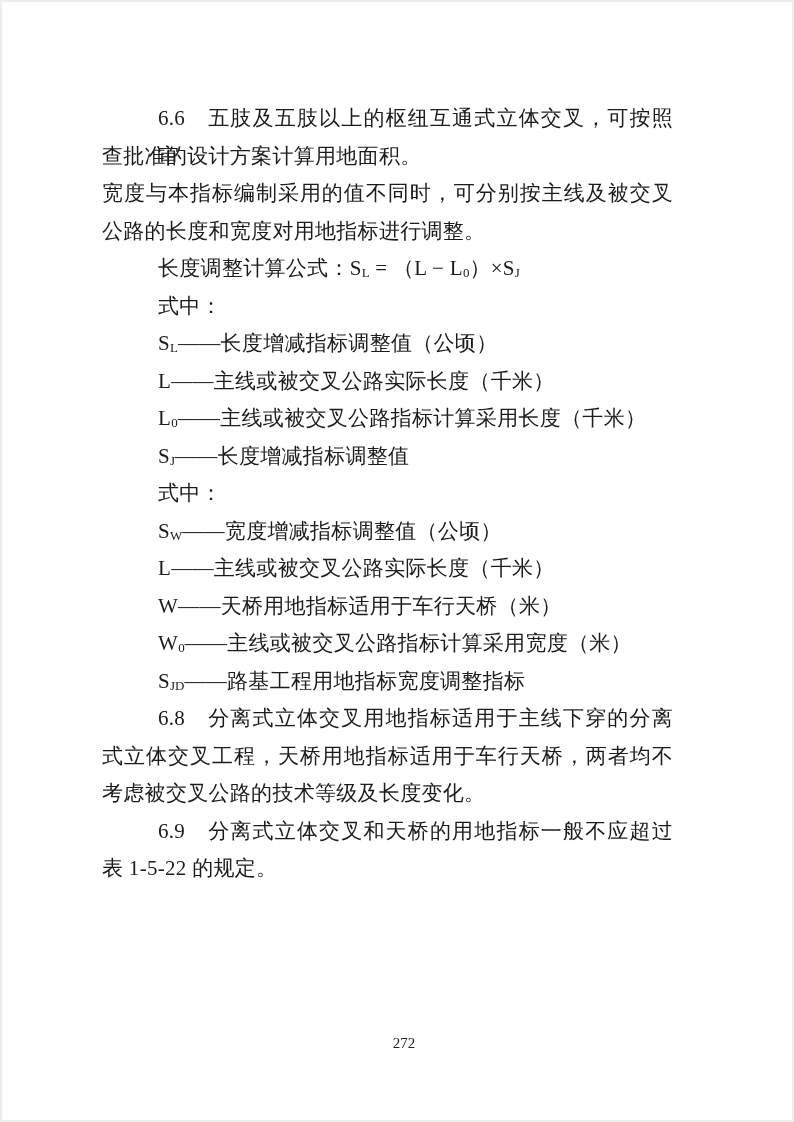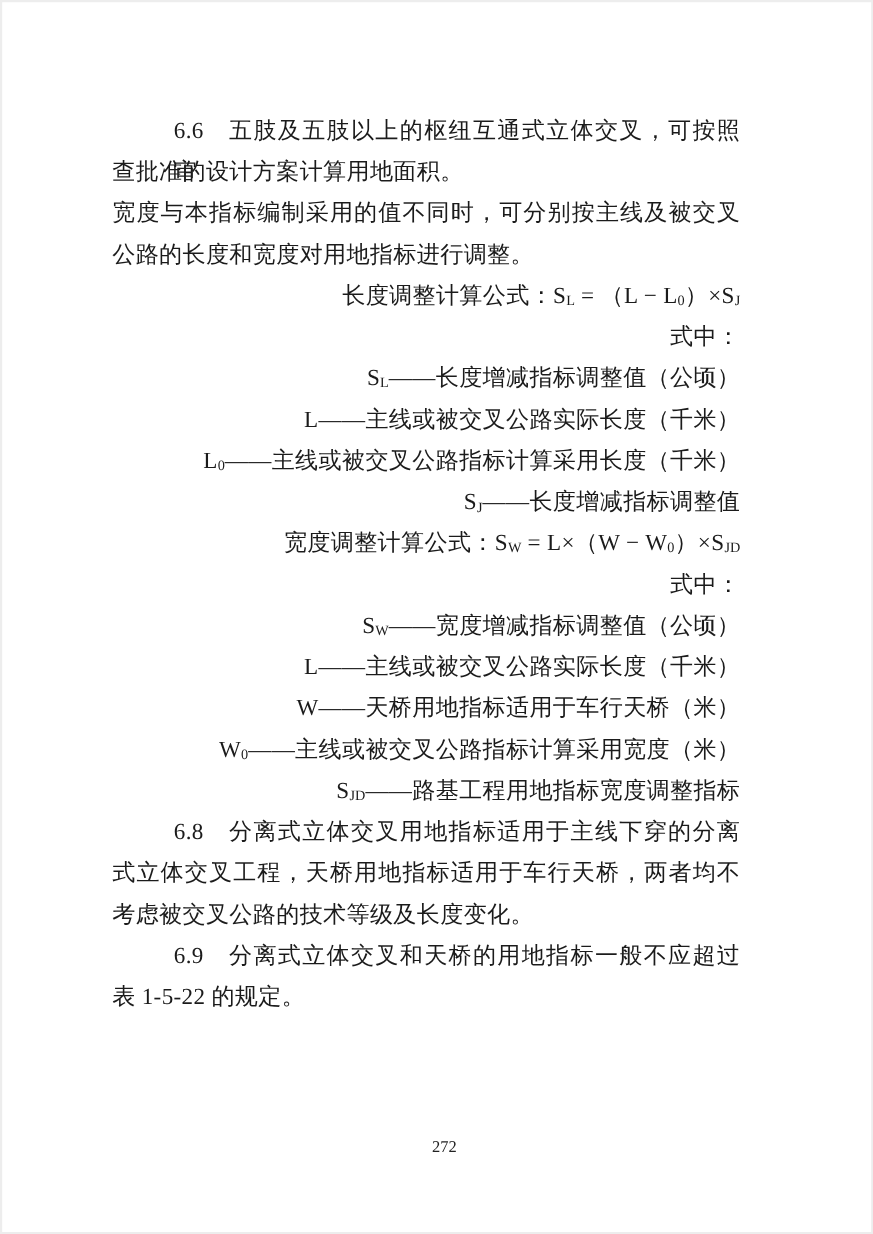--- a/index.html
+++ b/index.html
@@ -28,21 +28,20 @@
     width: 571px;
   }
   .line {
     font-size: 21px;
     line-height: 37.5px;
     height: 37.5px;
     letter-spacing: 0.3px;
   }
   .line.indent {
     padding-left: 56px;
-    text-align: right;
   }
   .line.fill {
     text-align: justify;
     text-align-last: justify;
     text-justify: inter-character;
   }
   .sub {
     font-size: 13px;
     vertical-align: -2px;
     letter-spacing: 0;
@@ -67,21 +66,20 @@
       <div class="line indent fill"><span>6.6　五肢及五肢以上的枢纽互通式立体交叉，可按照审</span></div>
       <div class="line"><span>查批准的设计方案计算用地面积。</span></div>
       <div class="line fill"><span>宽度与本指标编制采用的值不同时，可分别按主线及被交叉</span></div>
       <div class="line"><span>公路的长度和宽度对用地指标进行调整。</span></div>
       <div class="line indent"><span>长度调整计算公式：S</span><span class="sub">L</span><span> = （L − L</span><span class="sub">0</span><span>）×S</span><span class="sub">J</span></div>
       <div class="line indent"><span>式中：</span></div>
       <div class="line indent"><span>S</span><span class="sub">L</span><span>——长度增减指标调整值（公顷）</span></div>
       <div class="line indent"><span>L——主线或被交叉公路实际长度（千米）</span></div>
       <div class="line indent"><span>L</span><span class="sub">0</span><span>——主线或被交叉公路指标计算采用长度（千米）</span></div>
       <div class="line indent"><span>S</span><span class="sub">J</span><span>——长度增减指标调整值</span></div>
-      <div class="line indent"><span>宽度调整计算公式：S</span><span class="sub">W</span><span> = L×（W − W</span><span class="sub">0</span><span>）×S</span><span class="sub">JD</span></div>
       <div class="line indent"><span>式中：</span></div>
       <div class="line indent"><span>S</span><span class="sub">W</span><span>——宽度增减指标调整值（公顷）</span></div>
       <div class="line indent"><span>L——主线或被交叉公路实际长度（千米）</span></div>
       <div class="line indent"><span>W——天桥用地指标适用于车行天桥（米）</span></div>
       <div class="line indent"><span>W</span><span class="sub">0</span><span>——主线或被交叉公路指标计算采用宽度（米）</span></div>
       <div class="line indent"><span>S</span><span class="sub">JD</span><span>——路基工程用地指标宽度调整指标</span></div>
       <div class="line indent fill"><span>6.8　分离式立体交叉用地指标适用于主线下穿的分离</span></div>
       <div class="line fill"><span>式立体交叉工程，天桥用地指标适用于车行天桥，两者均不</span></div>
       <div class="line"><span>考虑被交叉公路的技术等级及长度变化。</span></div>
       <div class="line indent fill"><span>6.9　分离式立体交叉和天桥的用地指标一般不应超过</span></div>

